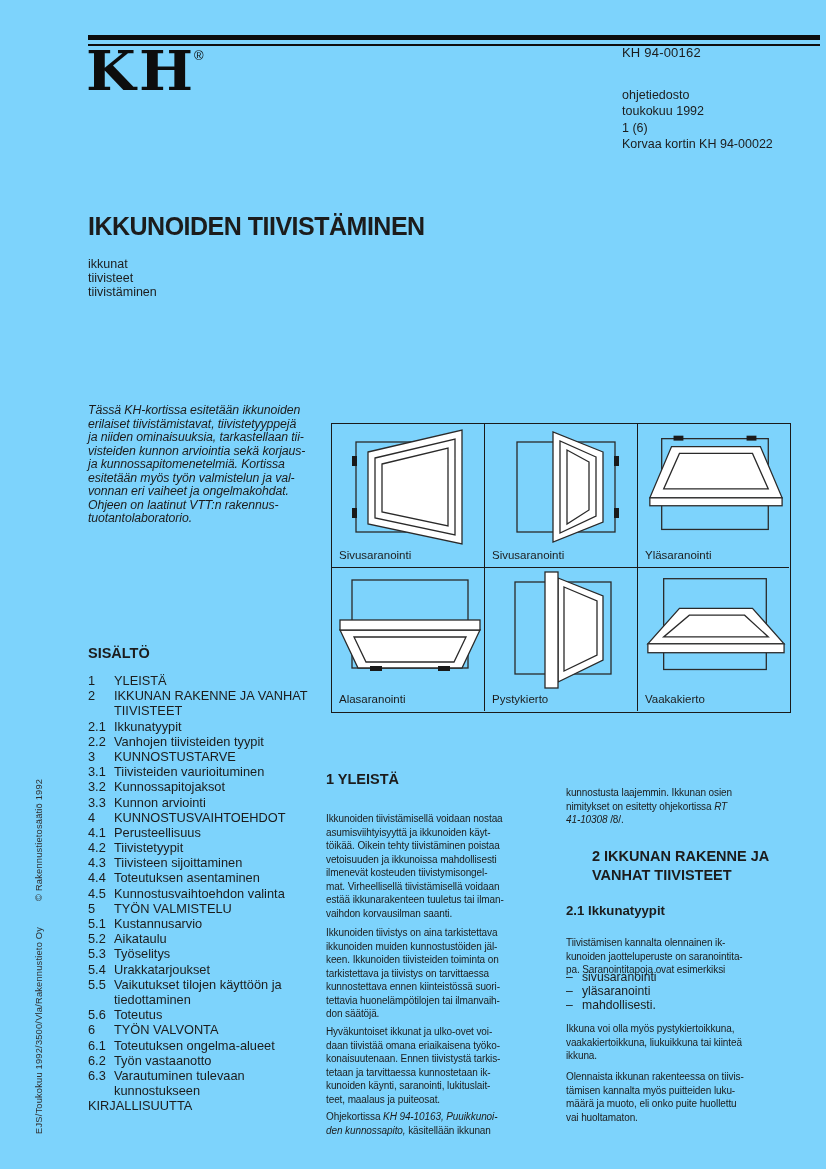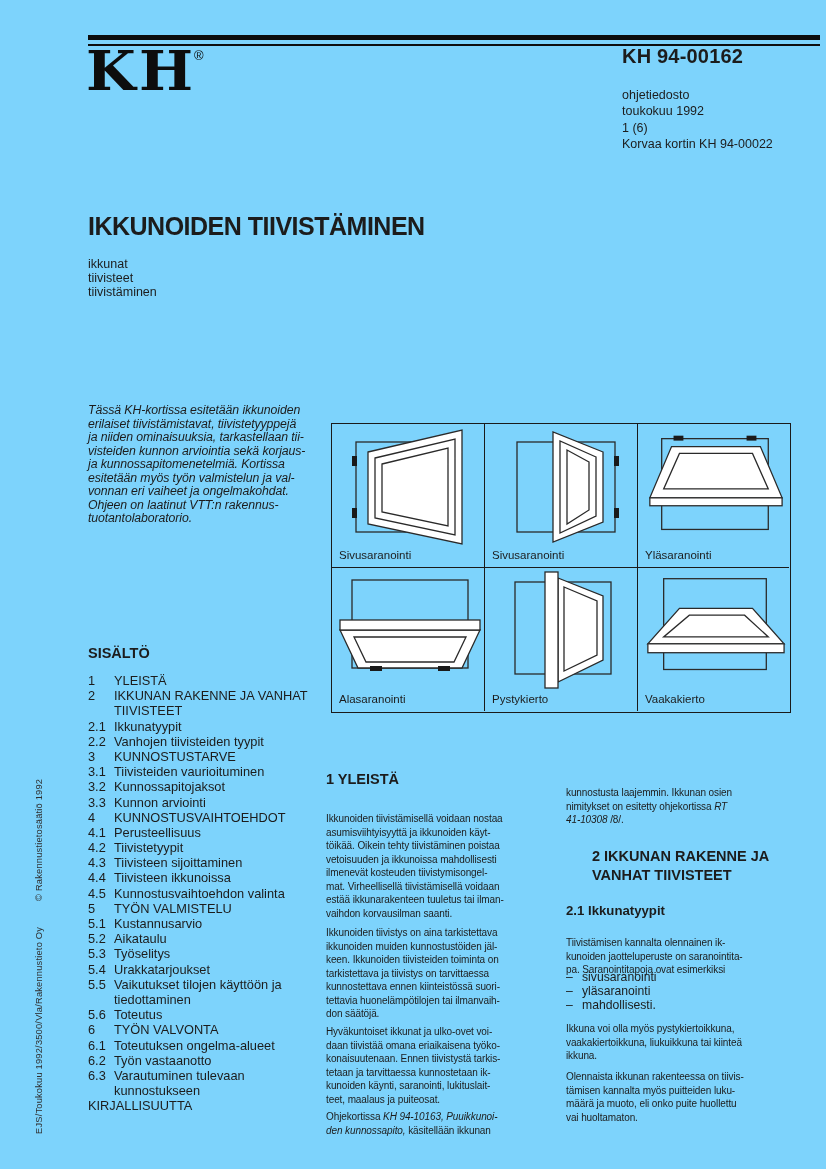--- a/index.html
+++ b/index.html
@@ -7,21 +7,21 @@
         font-family:"Liberation Sans","DejaVu Sans",sans-serif;color:#1c1c1c;}
   .abs{position:absolute;}
 
   
   #rule-thick{left:88px;top:35px;width:732px;height:5px;background:#0d0d0d;}
   #rule-thin{left:88px;top:44px;width:732px;height:2px;background:#0d0d0d;}
   #logo{left:86px;top:44px;font-family:"DejaVu Serif","Liberation Serif",serif;
         font-weight:bold;font-size:54px;line-height:1;letter-spacing:3px;color:#0d0d0d;
         transform:scaleX(1.06);transform-origin:left top;}
   #logo-reg{left:194px;top:48px;font-size:13px;color:#0d0d0d;}
-  #doc-number{left:622px;top:45px;font-size:20px;font-weight:bold;letter-spacing:.2px;}
+  #doc-number{left:622px;top:45px;font-size:13px;font-weight:normal;letter-spacing:.2px;}
   #header-meta{left:622px;top:87px;font-size:12.5px;line-height:16.4px;white-space:pre-line;}
 
   
   #page-title{left:88px;top:212px;font-size:25px;font-weight:bold;letter-spacing:-.5px;}
   #keywords{left:88px;top:258px;font-size:12.5px;line-height:13.8px;white-space:pre-line;}
 
   
   #intro{left:88px;top:404px;font-size:12.3px;line-height:13.5px;font-style:italic;
          white-space:pre;letter-spacing:-.1px;}
 
@@ -228,21 +228,21 @@
         <span class="toc-text">Tiivistetyypit</span>
       </div>
 
       <div class="toc-row">
         <span class="toc-num">4.3</span>
         <span class="toc-text">Tiivisteen sijoittaminen</span>
       </div>
 
       <div class="toc-row">
         <span class="toc-num">4.4</span>
-        <span class="toc-text">Tiivisteen ikkunoissa</span>
+        <span class="toc-text">Toteutuksen asentaminen</span>
       </div>
 
       <div class="toc-row">
         <span class="toc-num">4.5</span>
         <span class="toc-text">Kunnostusvaihtoehdon valinta</span>
       </div>
 
       <div class="toc-row">
         <span class="toc-num">5</span>
         <span class="toc-text">TYÖN VALMISTELU</span>

